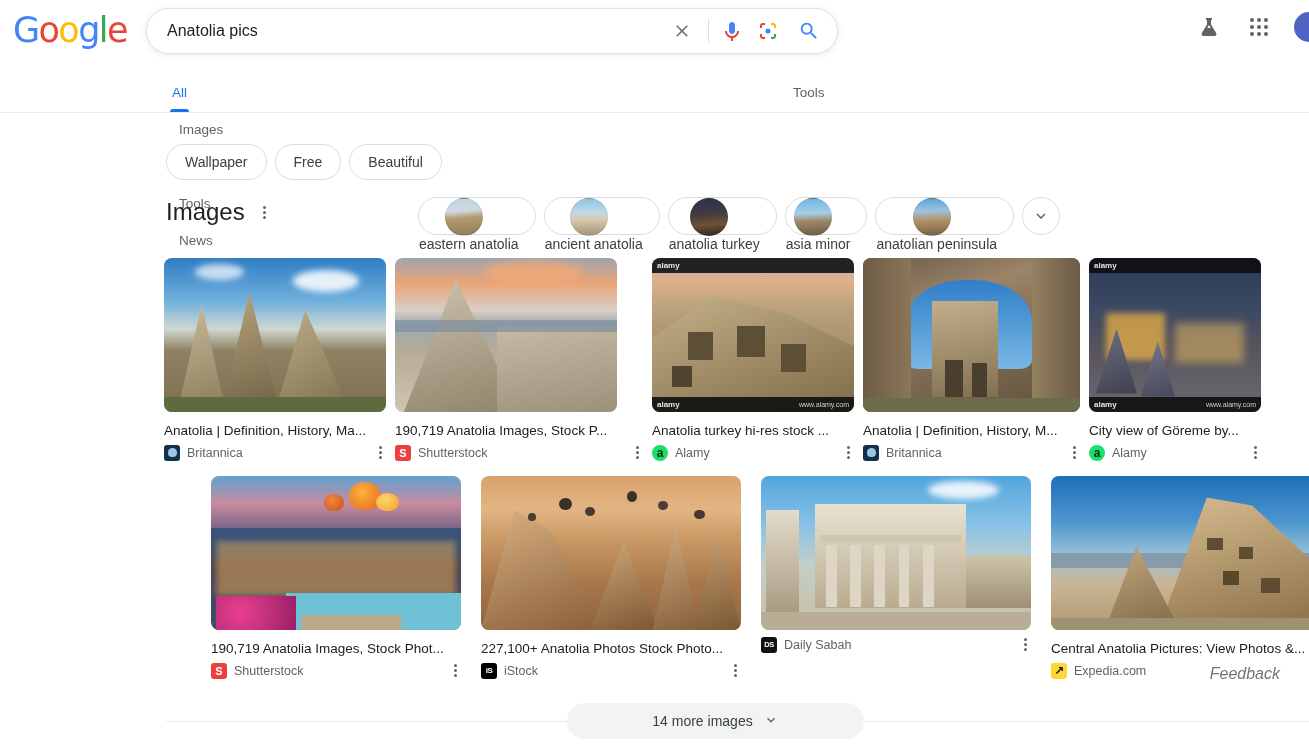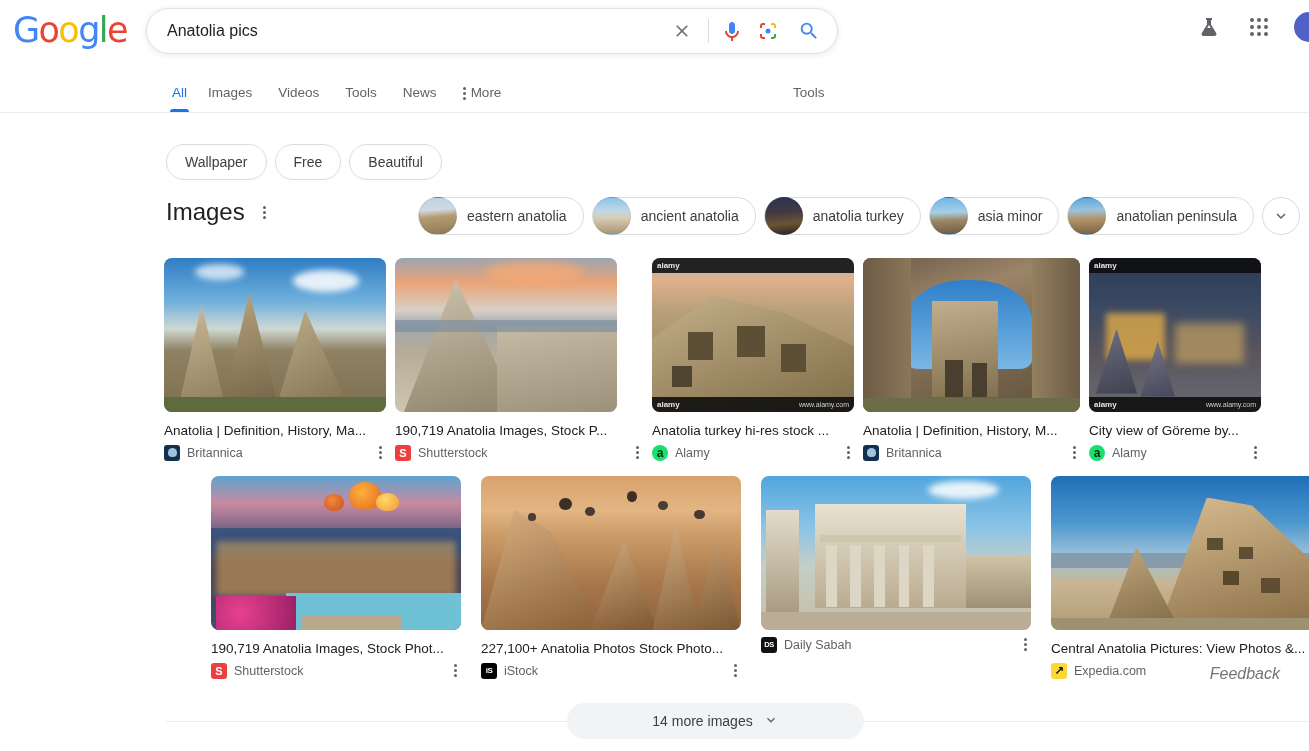--- a/index.html
+++ b/index.html
@@ -61,21 +61,21 @@
     width: 34px; height: 34px; border-radius: 50%;
     background: #4f63c4;
     margin-right: -17px;
     display: flex; align-items: center; justify-content: center;
     color: #fff; font-size: 14px; cursor: pointer;
     border: 2px solid #fff;
   }
 
   
   .navbar { position: relative; height: 38px; border-bottom: 1px solid #ebebeb; }
-  .nav-tabs { position: absolute; left: 166px; top: 0; display: flex; align-items: flex-start; gap: 0; }
+  .nav-tabs { position: absolute; left: 166px; top: 0; display: flex; align-items: flex-start; gap: 0; flex-direction: column; }
   .nav-tab {
     font-size: 13.5px; color: #5f6368; padding: 10px 13px 12px 13px;
     cursor: pointer; position: relative; white-space: nowrap;
   }
   .nav-tab:first-child { padding-left: 6px; padding-right: 8px; }
   .nav-tab.active { color: #1a73e8; font-weight: 400; }
   .nav-tab.active::after {
     content: ""; position: absolute; left: 4px; right: 6px; bottom: 0;
     height: 3px; background: #1a73e8; border-radius: 3px 3px 0 0;
   }
@@ -94,21 +94,21 @@
 
   
   .images-head { position: absolute; left: 166px; top: 198px; display: flex; align-items: center; gap: 14px; }
   .images-title { font-size: 24px; color: #202124; font-weight: 400; }
   .images-kebab { padding: 4px; cursor: pointer; }
 
   .rel-chips { position: absolute; left: 418px; top: 197px; display: flex; align-items: center; gap: 8px; }
   .rchip {
     height: 38px; border: 1px solid #dadce0; border-radius: 19px;
     display: flex; align-items: center; background: #fff; cursor: pointer;
-    padding-right: 16px; white-space: nowrap;
+    padding-right: 16px; white-space: nowrap; flex-direction: column;
   }
   .rchip-thumb {
     width: 38px; height: 38px; border-radius: 50%; margin-right: 10px;
     background-size: cover; background-position: center; flex: none;
     border: 1px solid rgba(0,0,0,.06);
   }
   .rchip-label { font-size: 14px; color: #3c4043; }
   .rchip-expand {
     width: 38px; height: 38px; border-radius: 50%; border: 1px solid #dadce0;
     display: flex; align-items: center; justify-content: center; cursor: pointer; background:#fff;

